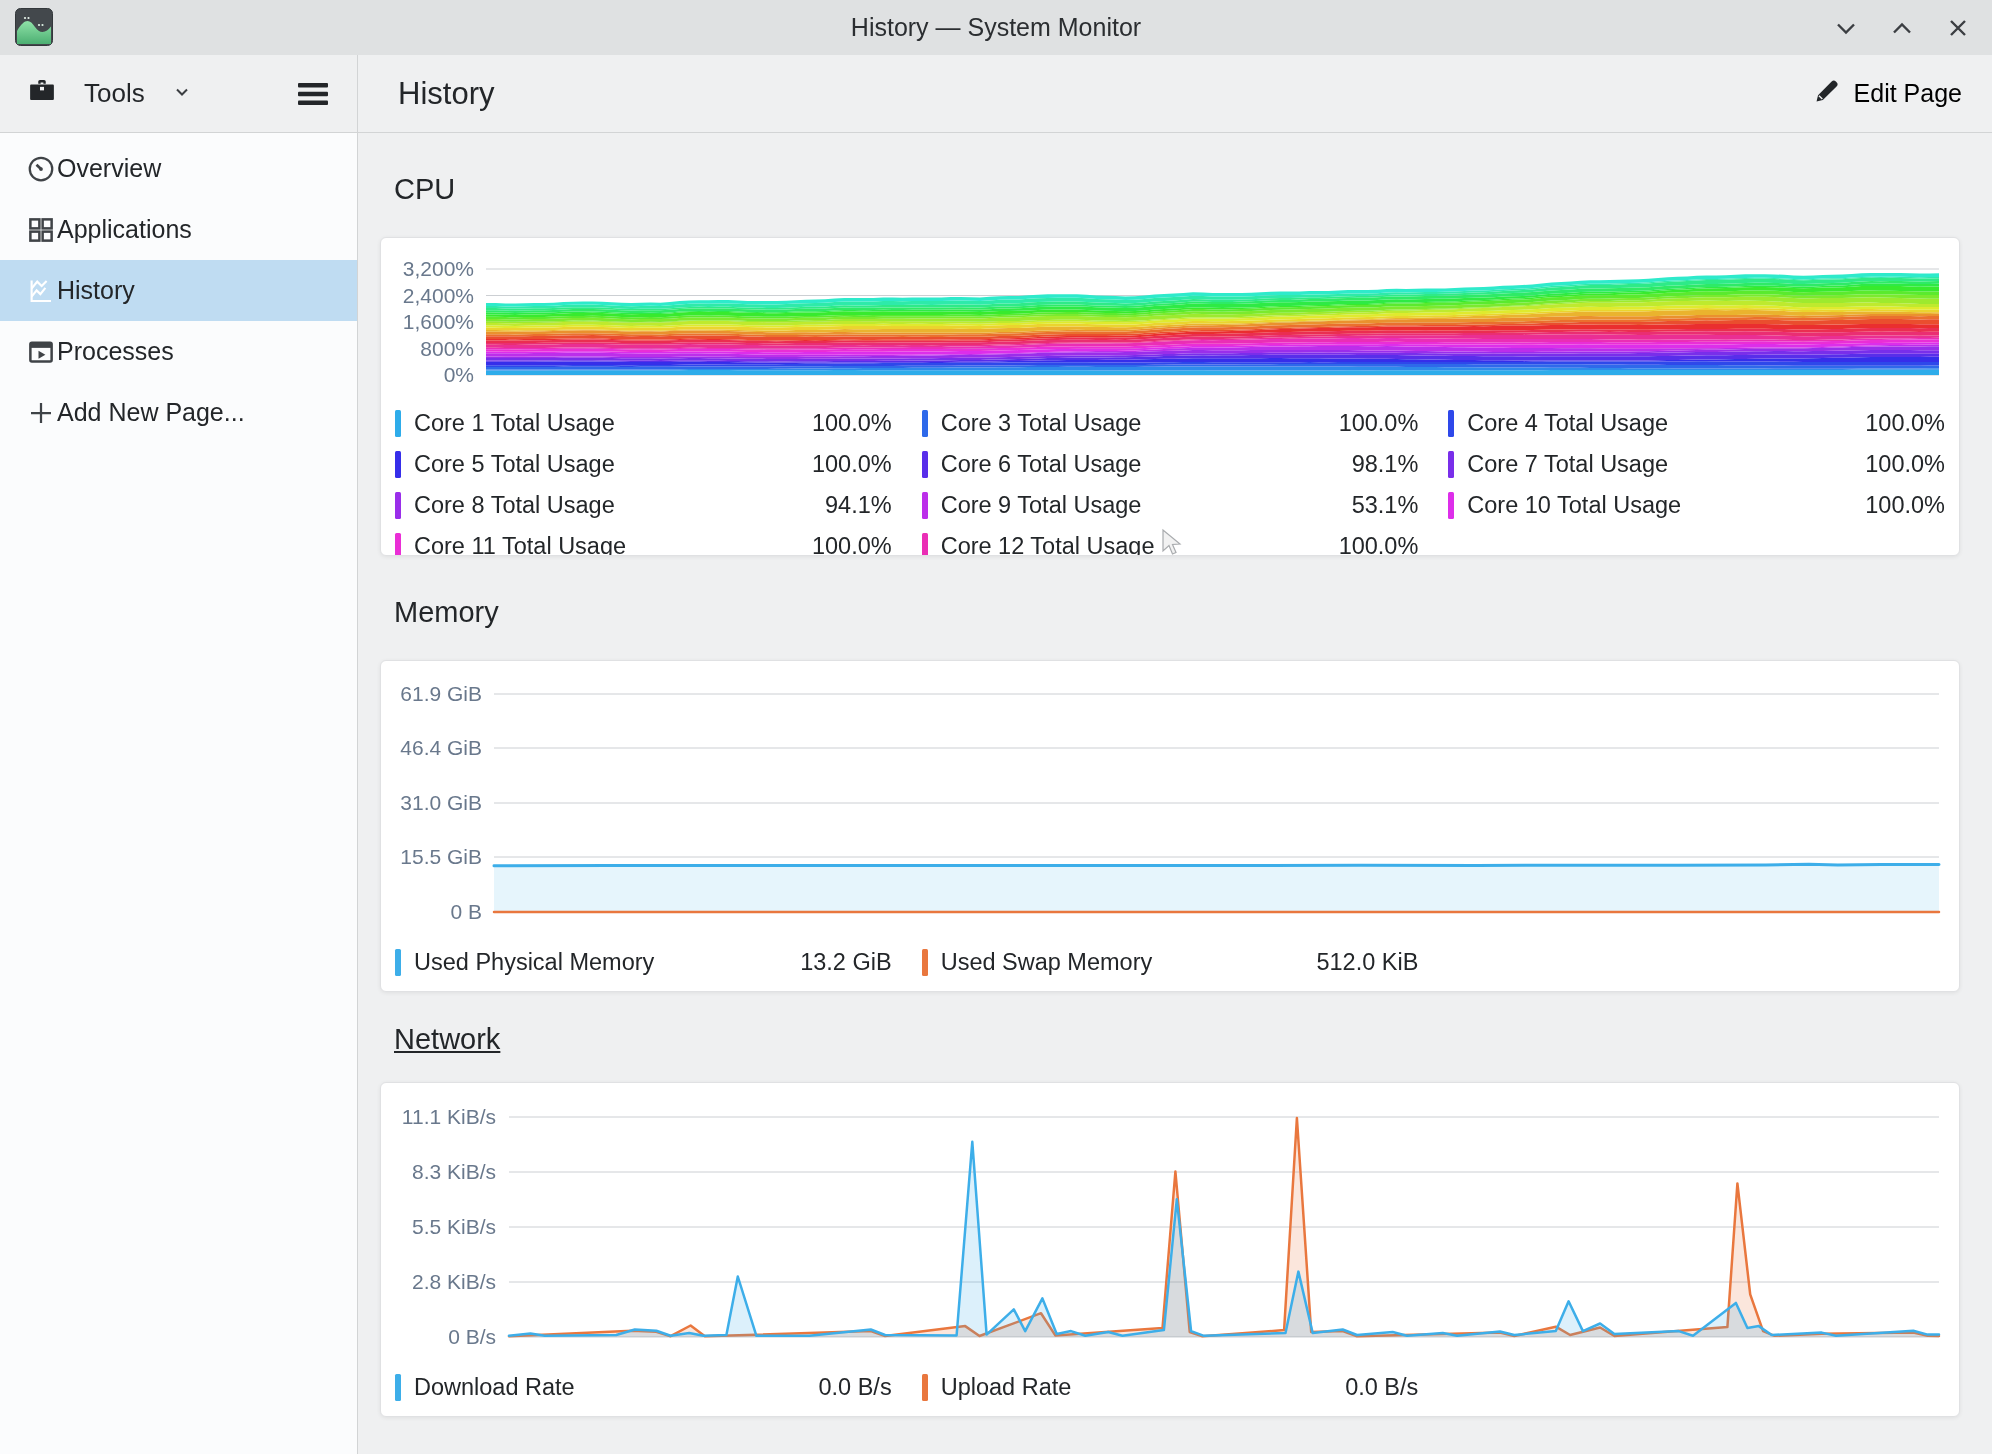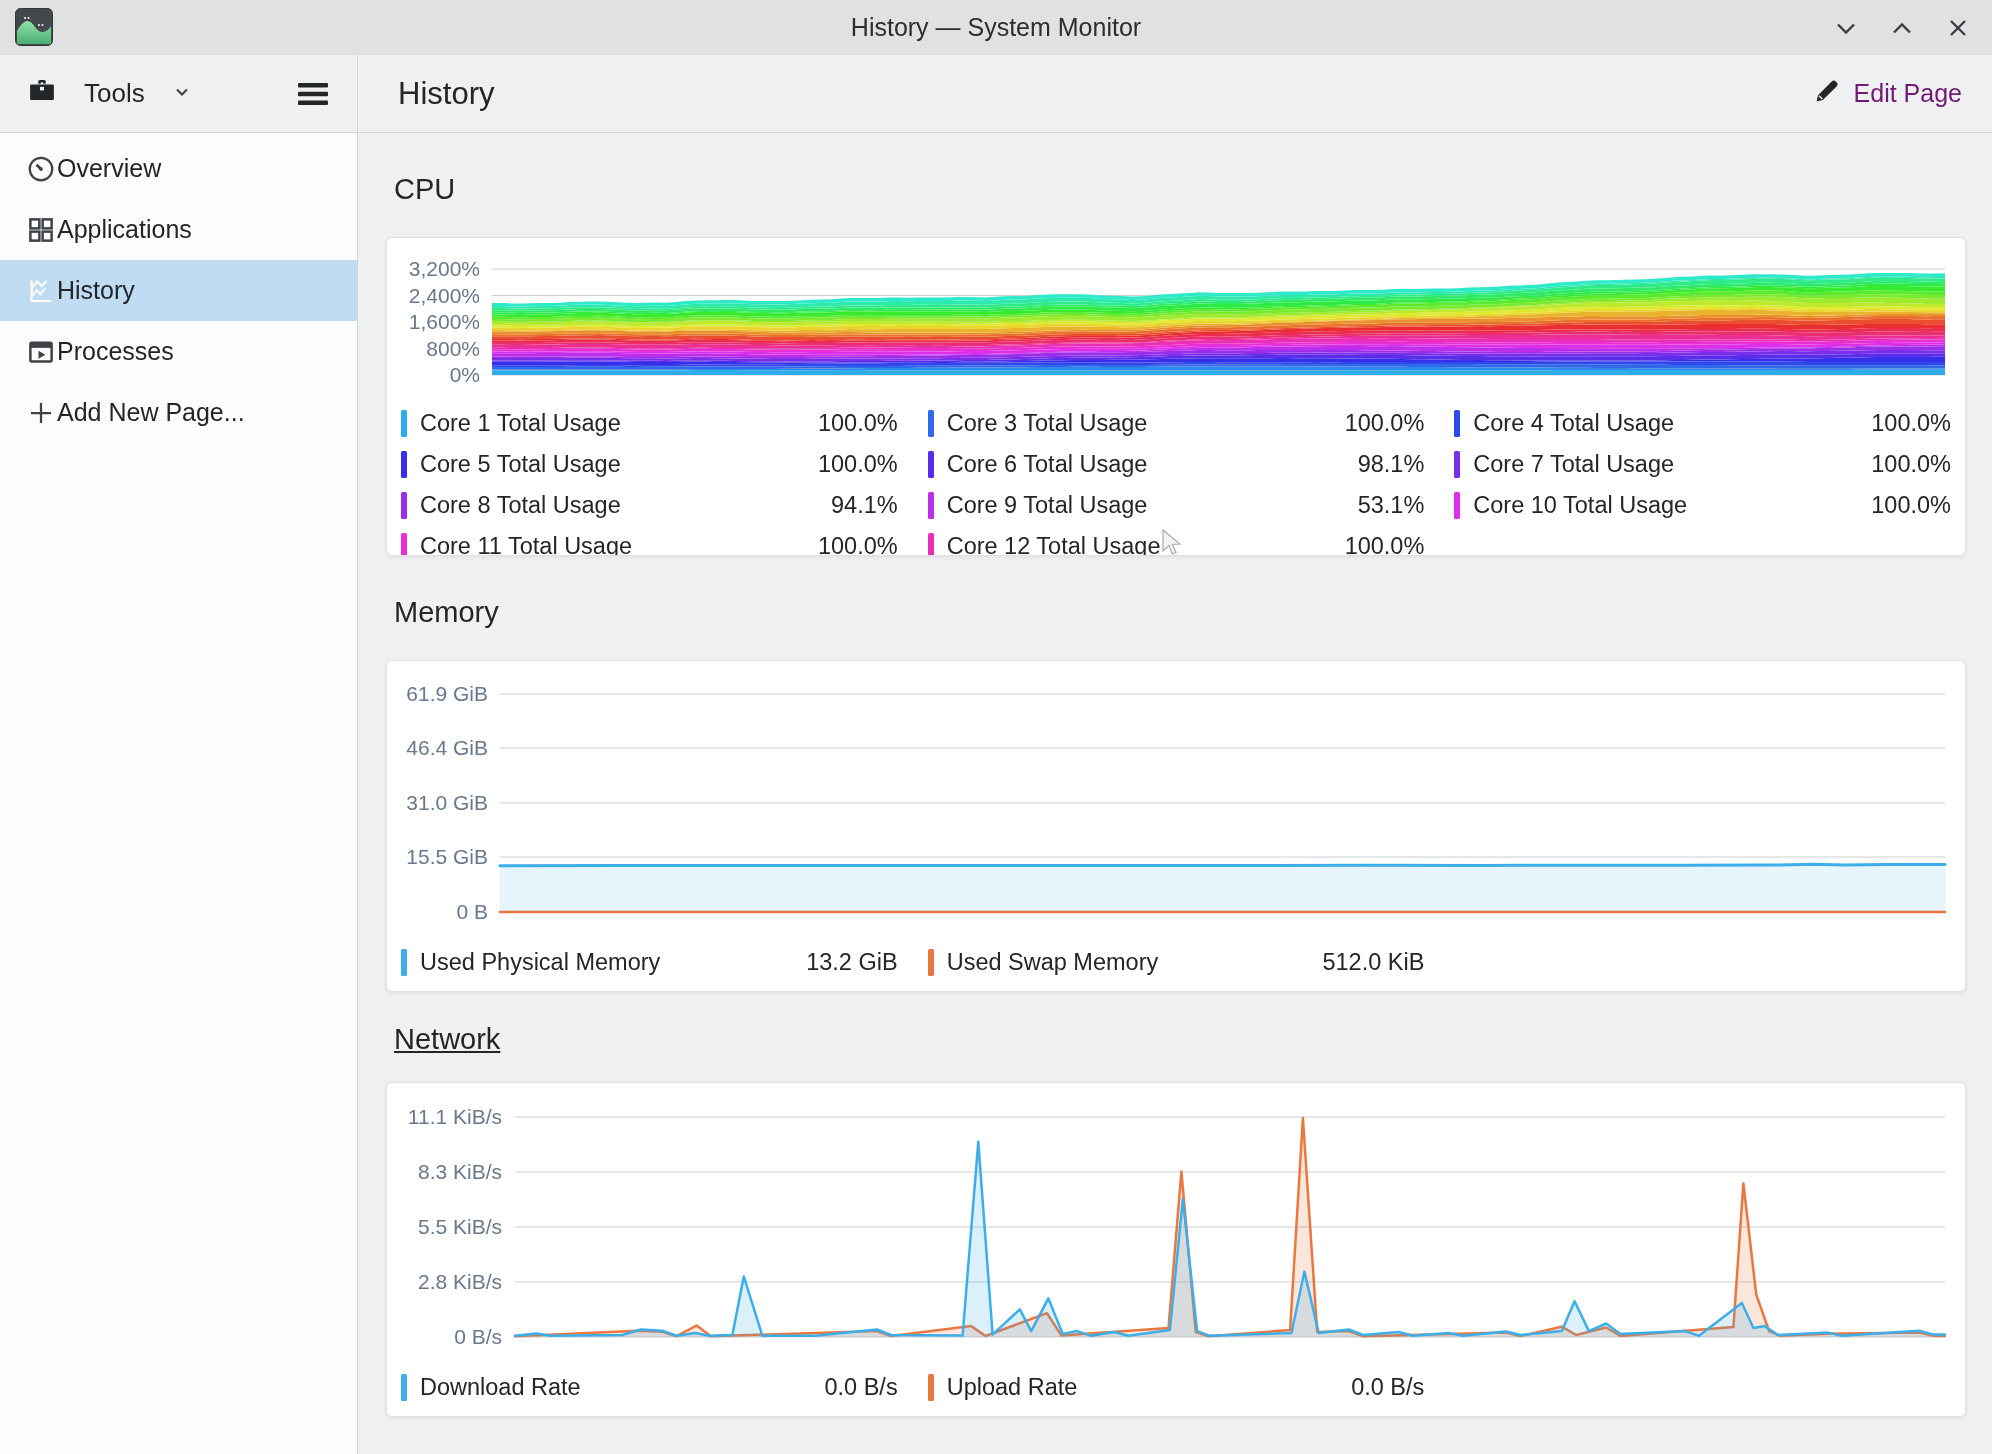--- a/index.html
+++ b/index.html
@@ -14,30 +14,30 @@
   .header{position:absolute;left:0;top:55px;width:1992px;height:78px;background:#eff0f1;
           border-bottom:1px solid #d2d4d5;box-sizing:border-box;}
   .header-left{position:absolute;left:0;top:0;width:358px;height:77px;border-right:1px solid #d2d4d5;box-sizing:border-box;}
   .tools-btn{position:absolute;left:27px;top:0;height:77px;display:flex;align-items:center;gap:27px;
              font-size:26px;color:#232629;background:none;border:none;padding:0;font-family:inherit;}
   .hamburger{position:absolute;right:27px;top:0;height:77px;display:flex;align-items:center;background:none;border:none;padding:0;}
   .header-main{position:absolute;left:358px;top:0;right:0;height:77px;}
   .page-title{position:absolute;left:40px;top:0;height:77px;line-height:77px;margin:0;
               font-size:31px;font-weight:400;color:#232629;}
   .edit-btn{position:absolute;right:30px;top:0;height:77px;display:flex;align-items:center;gap:13px;
-            font-size:25px;color:#701a75;background:none;border:none;padding:0;font-family:inherit;}
+            font-size:25px;color:#000000;background:none;border:none;padding:0;font-family:inherit;}
   .sidebar{position:absolute;left:0;top:133px;width:358px;bottom:0;background:#fbfcfd;
            border-right:1px solid #d2d4d5;box-sizing:border-box;padding-top:5px;}
   .side-item{height:61px;display:flex;align-items:center;padding-left:25px;font-size:25px;color:#232629;cursor:default;}
   .side-item.selected{background:#bfdcf2;}
   .side-icon{width:32px;height:32px;flex:0 0 32px;display:flex;align-items:center;justify-content:center;}
   .main{position:absolute;left:358px;top:133px;right:0;bottom:0;background:#eff0f1;}
   .section-title{position:absolute;left:36px;margin:0;font-size:29px;font-weight:400;color:#232629;}
   #cpu-title{top:40px;} #mem-title{top:463px;} #net-title{top:890px;text-decoration:underline;}
-  .card{position:absolute;left:28px;width:1580px;background:#ffffff;border:1px solid #e0e1e3;
+  .card{position:absolute;left:22px;width:1580px;background:#ffffff;border:1px solid #e0e1e3;
         border-radius:6px;box-shadow:0 1px 4px rgba(0,0,0,0.07);overflow:hidden;box-sizing:border-box;}
   #cpu-card{top:104px;height:319px;} #memory-card{top:527px;height:332px;} #network-card{top:949px;height:335px;}
   .chart-svg{position:absolute;left:0;top:0;}
   .ytick{position:absolute;height:22px;line-height:22px;font-size:21px;color:#69788c;text-align:right;}
   #cpu-card .ytick{left:0;width:93px;} #memory-card .ytick{left:0;width:101px;} #network-card .ytick{left:0;width:115px;}
   .legend{position:absolute;left:14px;width:1550px;display:grid;grid-template-columns:1fr 1fr 1fr;column-gap:30px;}
   #cpu-card .legend{top:165px;} #memory-card .legend{top:281px;} #network-card .legend{top:284px;}
   .lcell{height:41px;display:flex;align-items:center;}
   .lmark{width:6px;height:27px;border-radius:1.5px;flex:0 0 6px;}
   .llabel{margin-left:13px;font-size:23.5px;color:#232629;flex:1;white-space:nowrap;}

